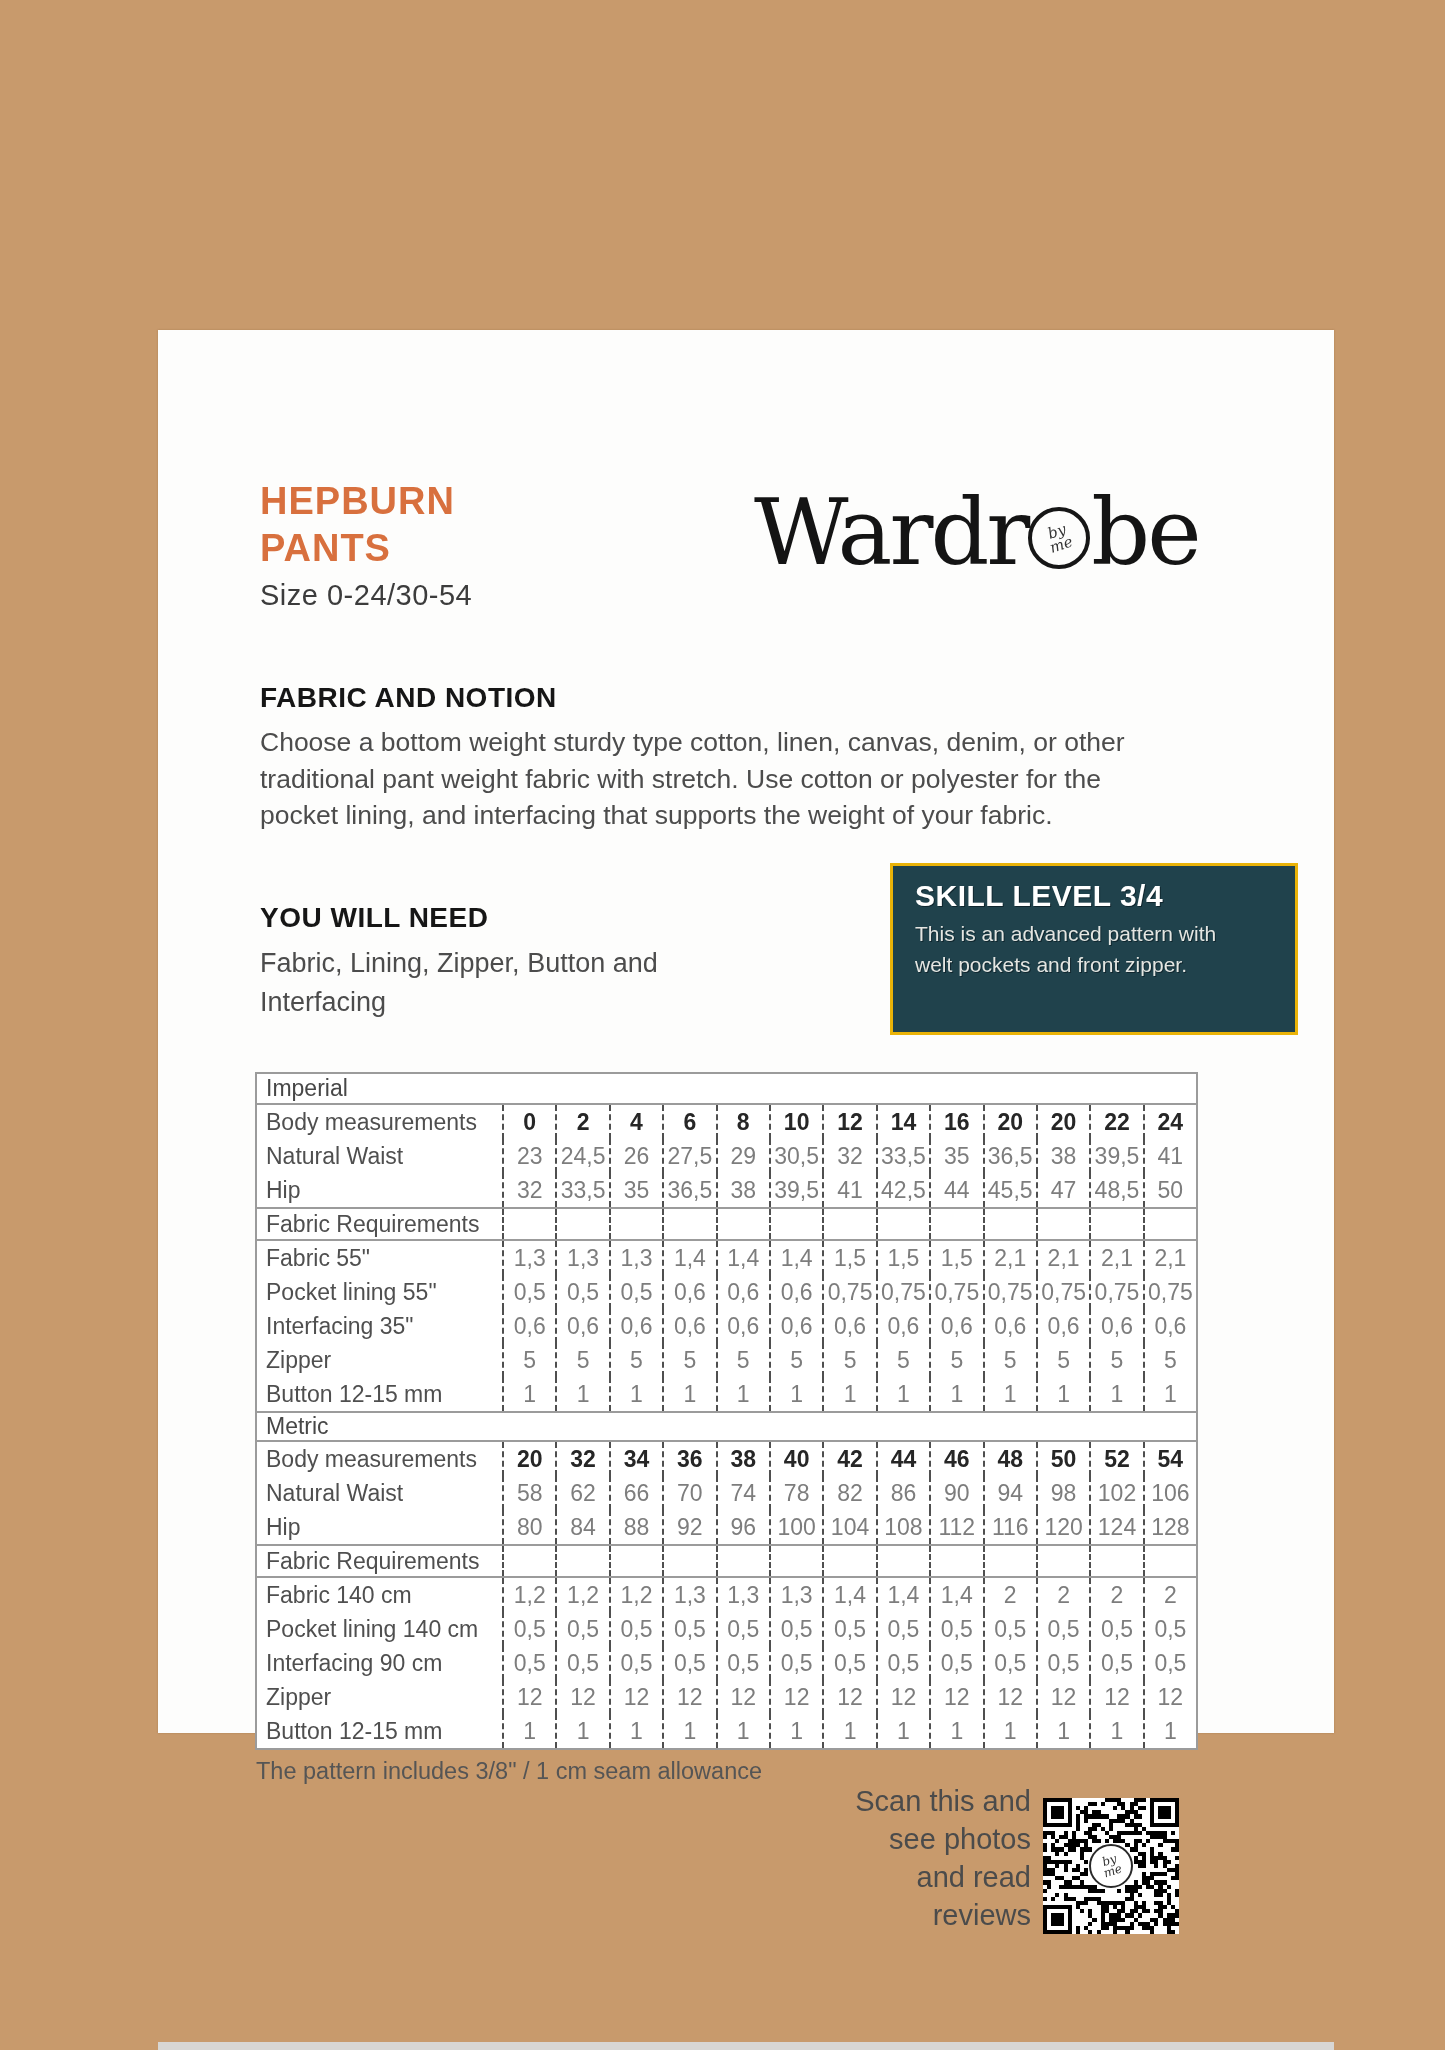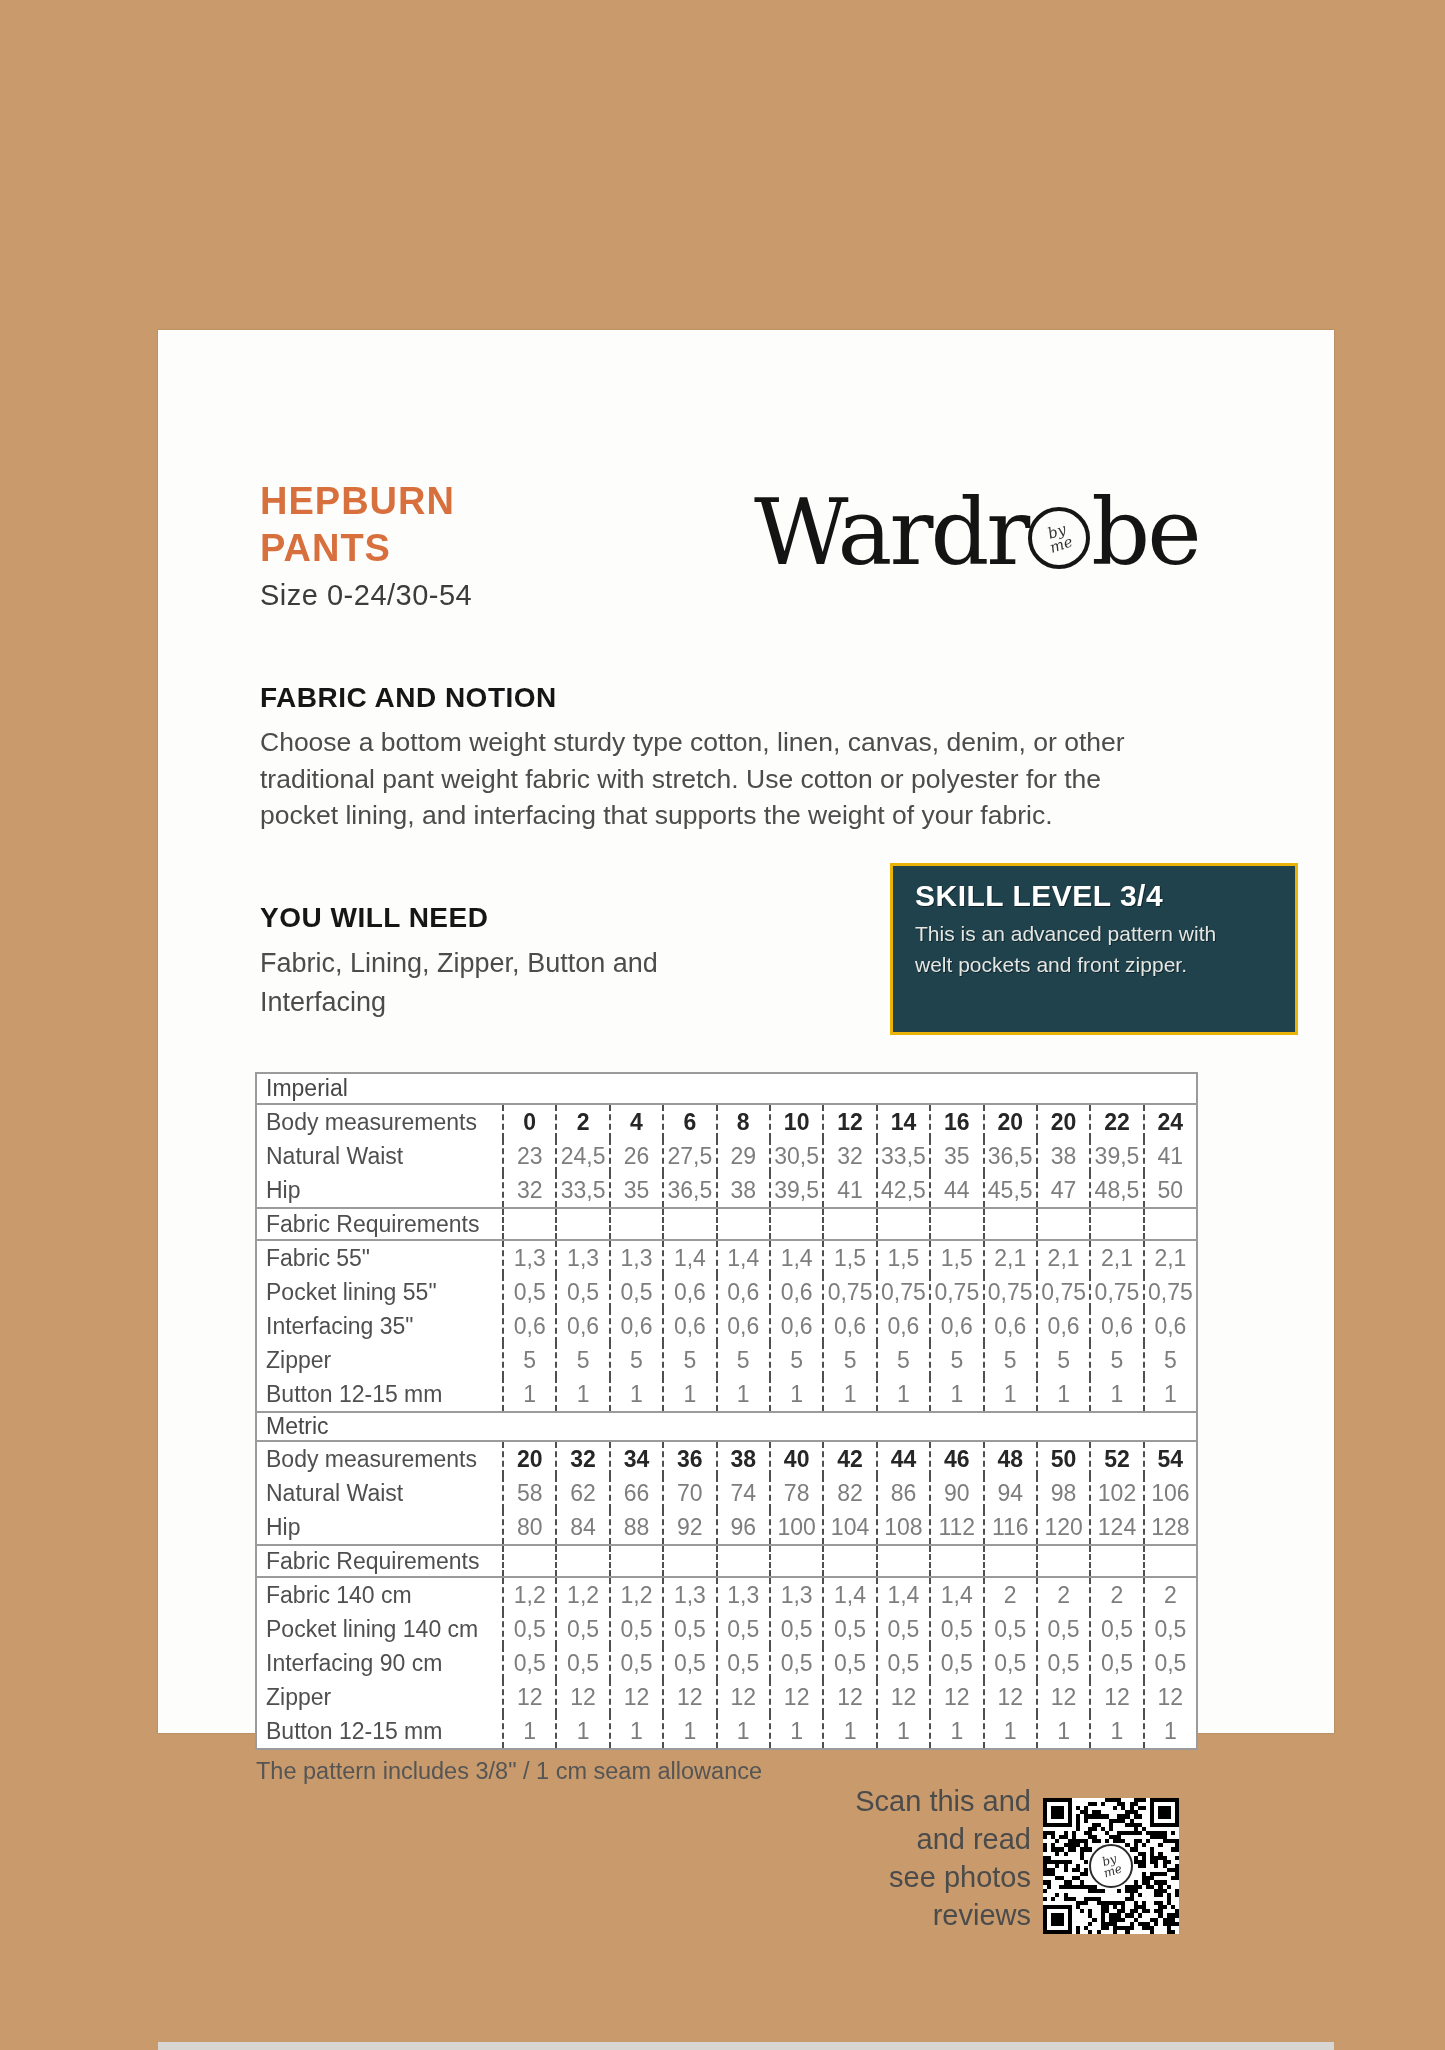--- a/index.html
+++ b/index.html
@@ -411,22 +411,22 @@
         <div class="tcell">1</div>
         <div class="tcell">1</div>
       </div>
     </div>
 
   <div class="seam-note">The pattern includes  3/8" / 1 cm seam allowance</div>
 
   <div class="scan-block">
     <div class="scan-text">
       <span>Scan this and</span>
+      <span>see photos</span>
       <span>and read</span>
-      <span>see photos</span>
       <span>reviews</span>
     </div>
     <div class="qr">
       <svg viewBox="0 0 33 33" shape-rendering="crispEdges">
           <rect x="0" y="0" width="33" height="33" fill="#ffffff"></rect>
           <rect x="15" y="0" width="1" height="1" fill="#000000"></rect>
           <rect x="16" y="0" width="1" height="1" fill="#000000"></rect>
           <rect x="17" y="0" width="1" height="1" fill="#000000"></rect>
           <rect x="18" y="0" width="1" height="1" fill="#000000"></rect>
           <rect x="22" y="0" width="1" height="1" fill="#000000"></rect>

